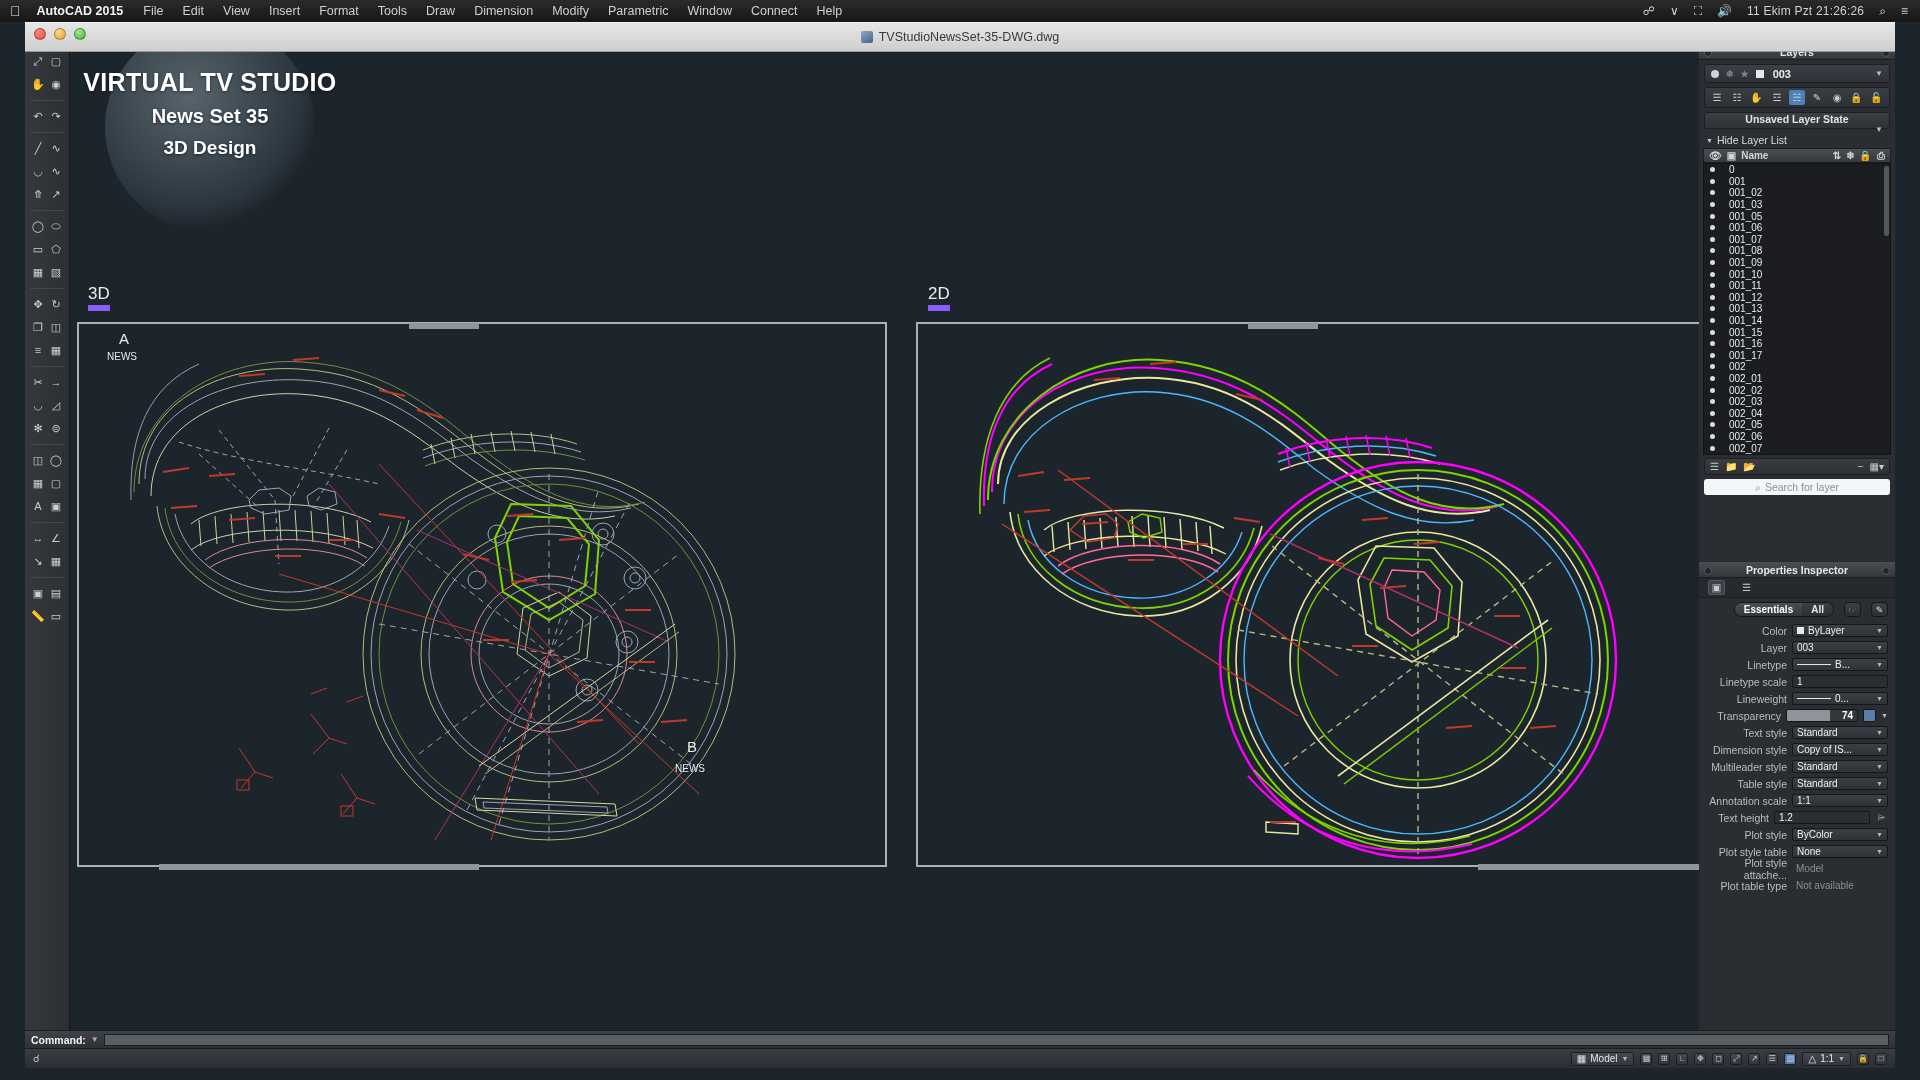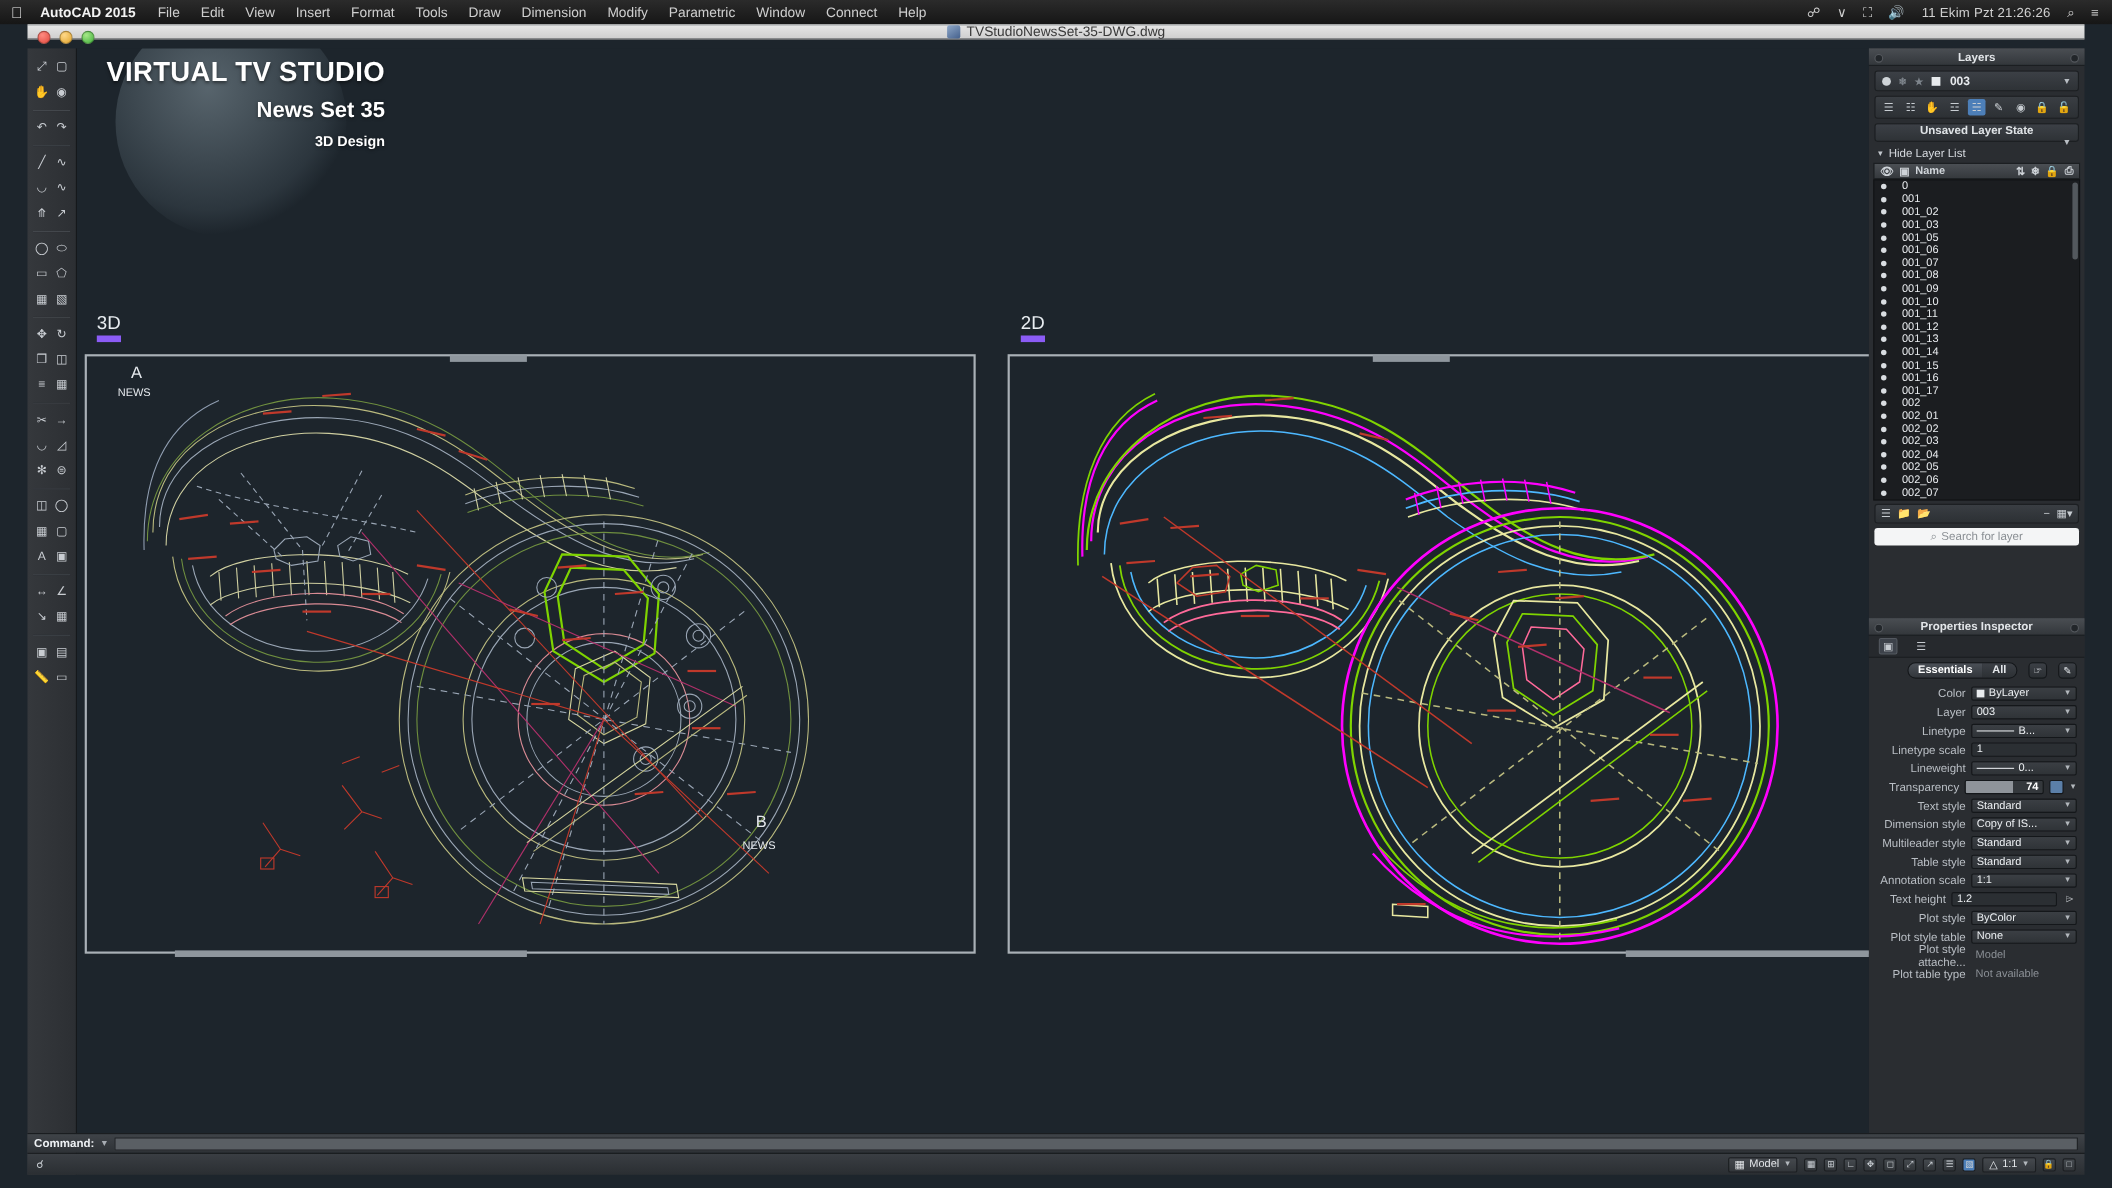--- a/index.html
+++ b/index.html
@@ -11,21 +11,21 @@
     background:linear-gradient(180deg,#2b2b2b 0%,#161616 100%);
     display:flex;align-items:center;color:#d8d8d8;font-size:12.5px;z-index:60;}
   .macbar .apple{margin:0 16px 0 10px;font-size:14px;color:#e8e8e8;}
   .macbar .appname{font-weight:bold;margin-right:20px;color:#f2f2f2;}
   .macbar .mi{margin-right:19px;color:#cfcfcf;}
   .macbar .right{margin-left:auto;display:flex;align-items:center;gap:15px;
     padding-right:12px;color:#d0d0d0;font-size:12px;}
   .macbar .right .clock{letter-spacing:.2px;}
 
   
-  .winbar{position:absolute;top:22px;left:25px;width:1870px;height:14px;
+  .winbar{position:absolute;top:22px;left:25px;width:1870px;height:30px;
     background:linear-gradient(180deg,#e6e6e6 0%,#cfcfcf 100%);
     border-top:1px solid #f3f3f3;border-bottom:1px solid #9a9a9a;
     display:flex;align-items:center;justify-content:center;z-index:55;}
   .winbar .title{font-size:12.5px;color:#3a3a3a;display:flex;align-items:center;gap:6px;}
   .winbar .dwgicon{width:12px;height:12px;background:linear-gradient(145deg,#8fa8c8,#44608c);
     border:1px solid #2d4straight;border-radius:2px;display:inline-block;}
   .traffic{position:absolute;left:9px;top:5px;display:flex;gap:8px;}
   .traffic i{width:12px;height:12px;border-radius:50%;display:block;
     border:1px solid rgba(0,0,0,.28);}
   .traffic .r{background:radial-gradient(circle at 35% 30%,#ff8b81,#e04a3f);}
@@ -42,30 +42,30 @@
   .trow{display:flex;justify-content:space-around;padding:3px 4px;}
   .tbtn{width:17px;height:17px;display:flex;align-items:center;justify-content:center;
     color:#c9cdd2;font-size:11px;line-height:1;border-radius:2px;}
   .tsep{height:1px;background:#15181b;margin:4px 5px;border-bottom:1px solid #43474c;}
 
   
   .canvas{position:absolute;left:45px;top:0;right:196px;bottom:20px;
     background:#1d252c;overflow:hidden;}
 
   
-  .wm{position:absolute;left:0;top:0;width:280px;height:130px;z-index:5;
-    text-align:right;color:#fff;pointer-events:none;}
+  .wm{position:absolute;left:0;top:16px;width:280px;height:130px;z-index:5;
+    text-align:center;color:#fff;pointer-events:none;}
   .wm .orb{position:absolute;left:35px;top:-38px;width:210px;height:210px;
     border-radius:50%;background:radial-gradient(circle at 40% 35%,
       rgba(175,195,205,.40),rgba(120,140,152,.16) 60%,rgba(90,105,115,0) 72%);}
   .wm .l1{position:relative;font-size:25px;font-weight:bold;letter-spacing:.3px;
     margin-top:8px;text-shadow:0 1px 3px rgba(0,0,0,.5);}
   .wm .l2{position:relative;font-size:20px;font-weight:bold;margin-top:8px;
     text-shadow:0 1px 3px rgba(0,0,0,.5);}
-  .wm .l3{position:relative;font-size:13px;font-weight:bold;margin-top:9px;
+  .wm .l3{position:relative;font-size:19px;font-weight:bold;margin-top:9px;
     text-shadow:0 1px 3px rgba(0,0,0,.5);}
 
   .vplabel{position:absolute;color:#e9eef2;font-size:17px;
     border-bottom:6px solid #8b5cf6;padding-bottom:1px;}
 
   .vport{position:absolute;border:2px solid #a9b0b6;background:#1d252c;}
   .vp-sb-top{position:absolute;left:330px;top:-1px;width:70px;height:6px;
     background:#8e969d;}
   .vp-sb-bot{position:absolute;left:80px;bottom:-5px;width:320px;height:6px;
     background:#8e969d;}

